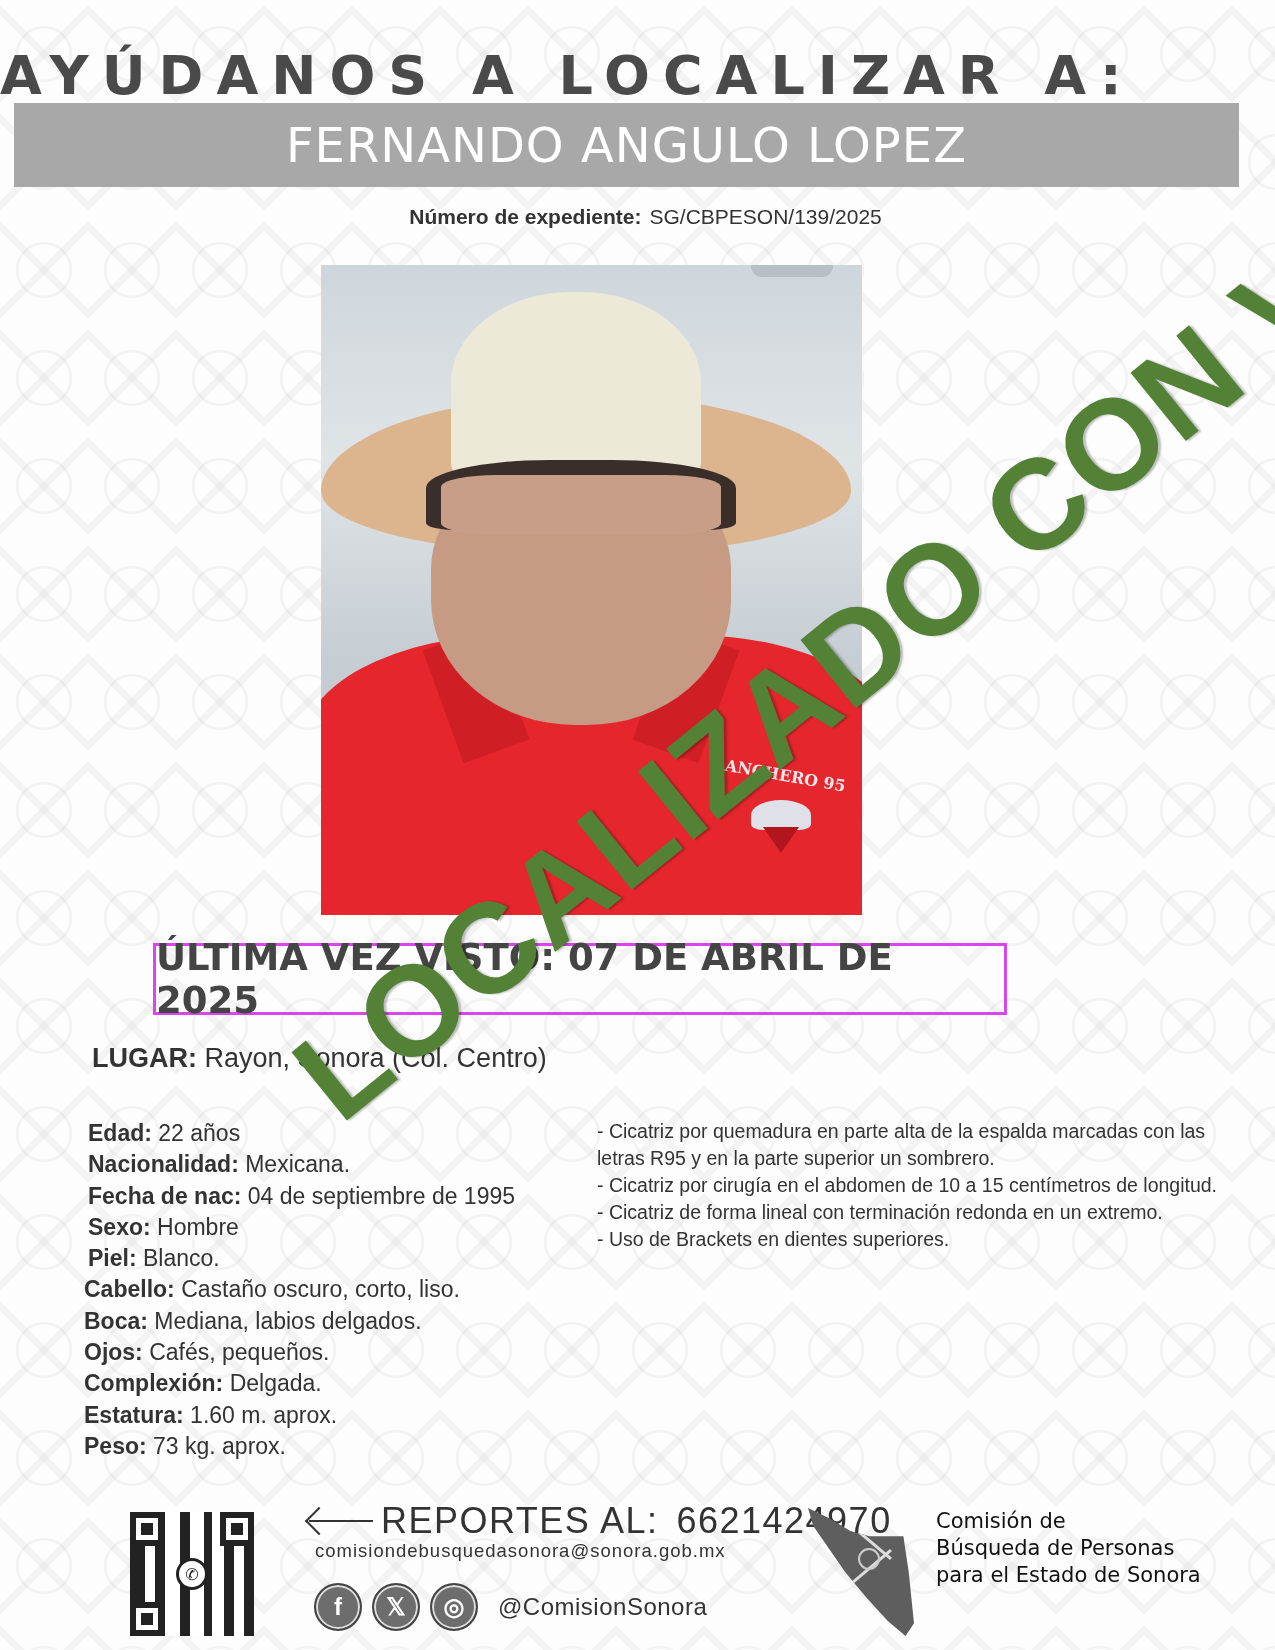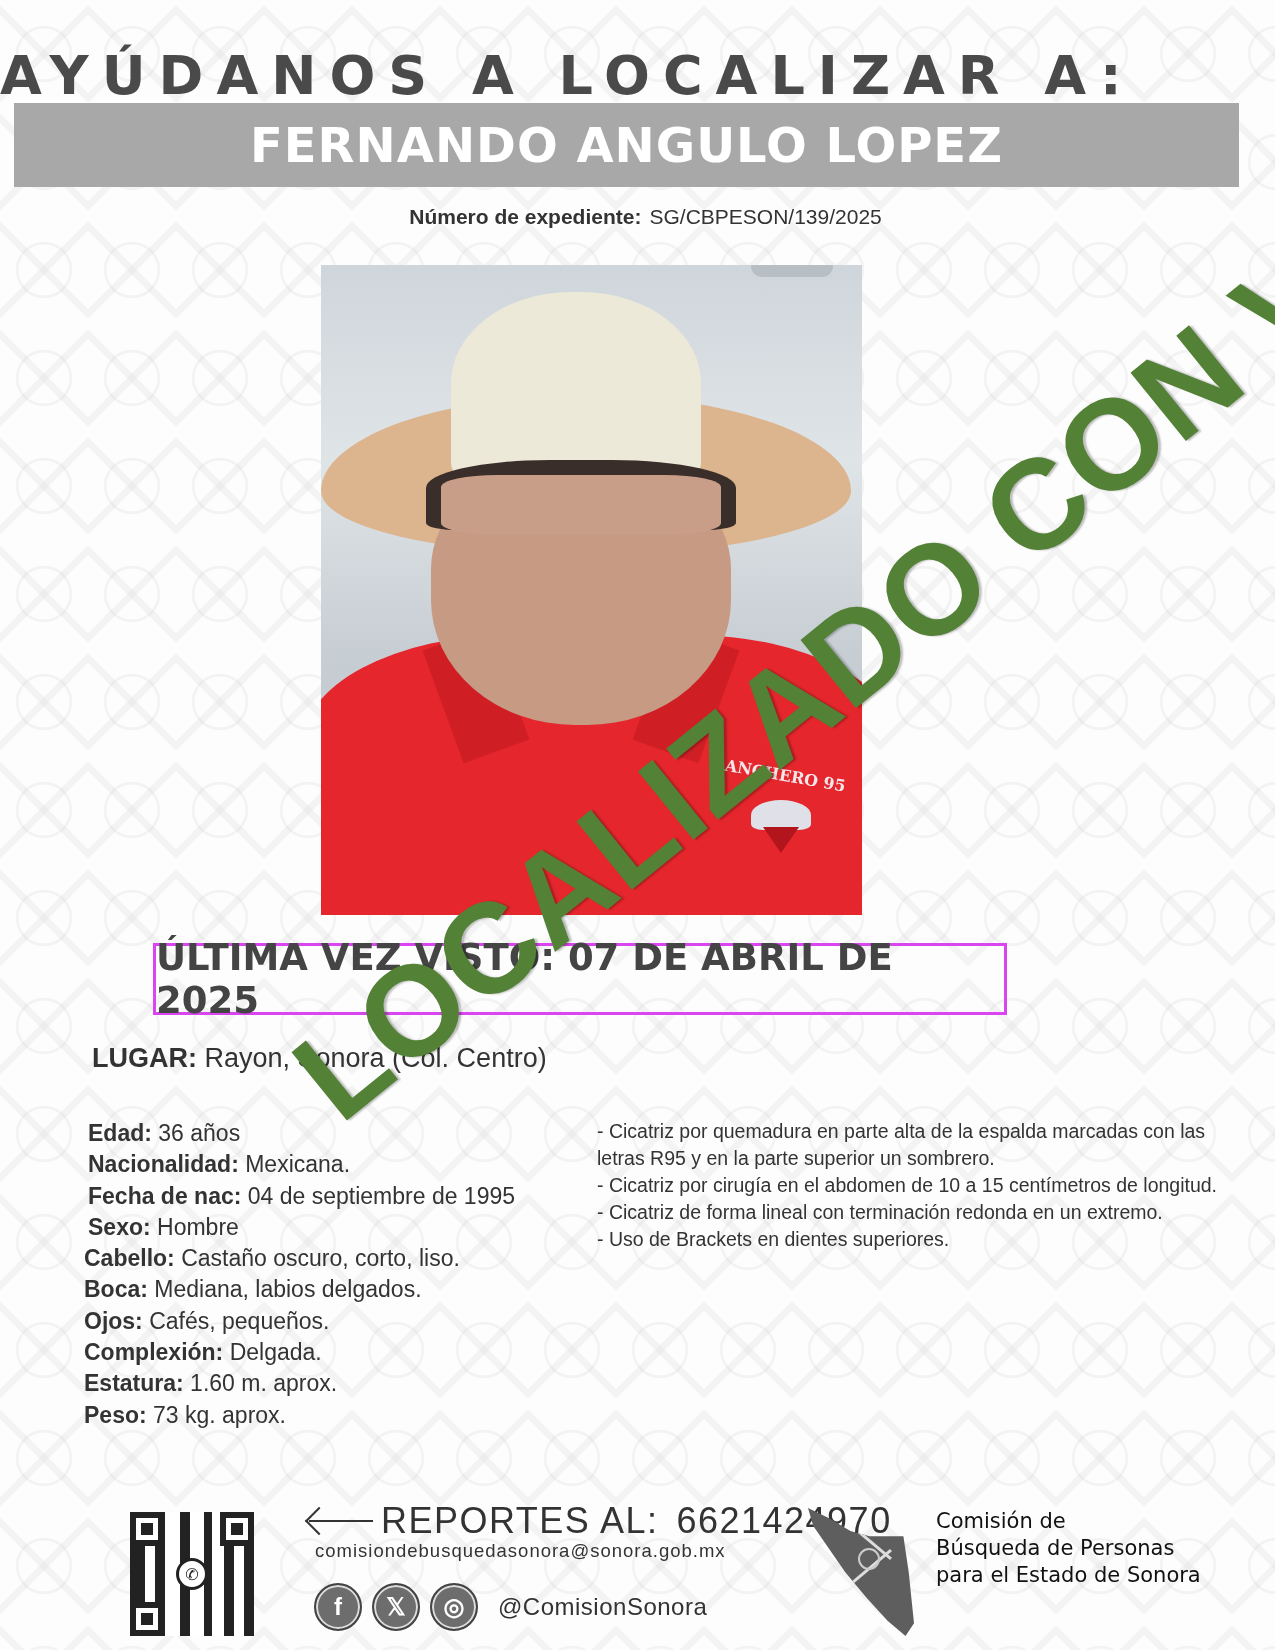--- a/index.html
+++ b/index.html
@@ -21,21 +21,21 @@
     font-family: "DejaVu Sans", sans-serif;
     font-weight: bold; font-size: 54px; letter-spacing: 13px;
     color: #4a4a4a;
   }
   .name-band {
     position: absolute; top: 103px; left: 14px; width: 1225px; height: 84px;
     background: #a8a8a8;
     display: flex; align-items: center; justify-content: center;
   }
   .name-band span {
-    font-family: "DejaVu Sans", sans-serif; font-weight: bold;
+    font-family: "DejaVu Sans", sans-serif; font-weight: normal;
     font-size: 48px; color: #ffffff; letter-spacing: 1px;
   }
   .expediente {
     position: absolute; top: 205px; left: 0; width: 1275px; text-align: center;
     font-size: 21px; color: #333; margin-left: 8px;
   }
   .expediente b { font-weight: bold; margin-right: 8px; }
   .photo {
     position: absolute; top: 265px; left: 321px; width: 541px; height: 650px;
     overflow: hidden;
@@ -217,24 +217,25 @@
 
 <div class="lastseen">
   <span>ÚLTIMA VEZ VISTO: 07 DE ABRIL DE 2025</span>
 </div>
 
 <div class="lugar">
   <b>LUGAR:</b> <span>Rayon, Sonora (Col. Centro)</span>
 </div>
 
 <div class="details">
-  <div class="row"><b>Edad:</b> <span>36 años</span></div>
+  <div class="row"><b>Edad:</b> <span>22 años</span></div>
   <div class="row"><b>Nacionalidad:</b> <span>Mexicana.</span></div>
   <div class="row"><b>Fecha de nac:</b> <span>04 de septiembre de 1995</span></div>
   <div class="row"><b>Sexo:</b> <span>Hombre</span></div>
+  <div class="row"><b>Piel:</b> <span>Blanco.</span></div>
   <div class="row" style="margin-left:-4px"><b>Cabello:</b> <span>Castaño oscuro, corto, liso.</span></div>
   <div class="row" style="margin-left:-4px"><b>Boca:</b> <span>Mediana, labios delgados.</span></div>
   <div class="row" style="margin-left:-4px"><b>Ojos:</b> <span>Cafés, pequeños.</span></div>
   <div class="row" style="margin-left:-4px"><b>Complexión:</b> <span>Delgada.</span></div>
   <div class="row" style="margin-left:-4px"><b>Estatura:</b> <span>1.60 m. aprox.</span></div>
   <div class="row" style="margin-left:-4px"><b>Peso:</b> <span>73 kg. aprox.</span></div>
 </div>
 
 <div class="senas">
   <div class="item">- Cicatriz por quemadura en parte alta de la espalda marcadas con las letras R95 y en la parte superior un sombrero.</div>

